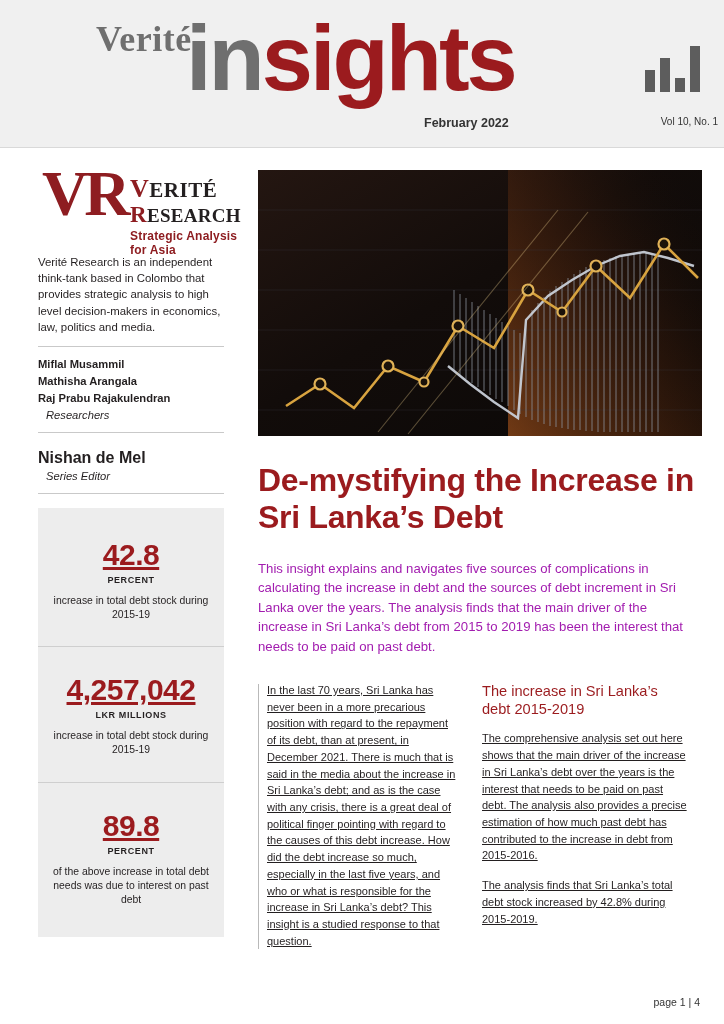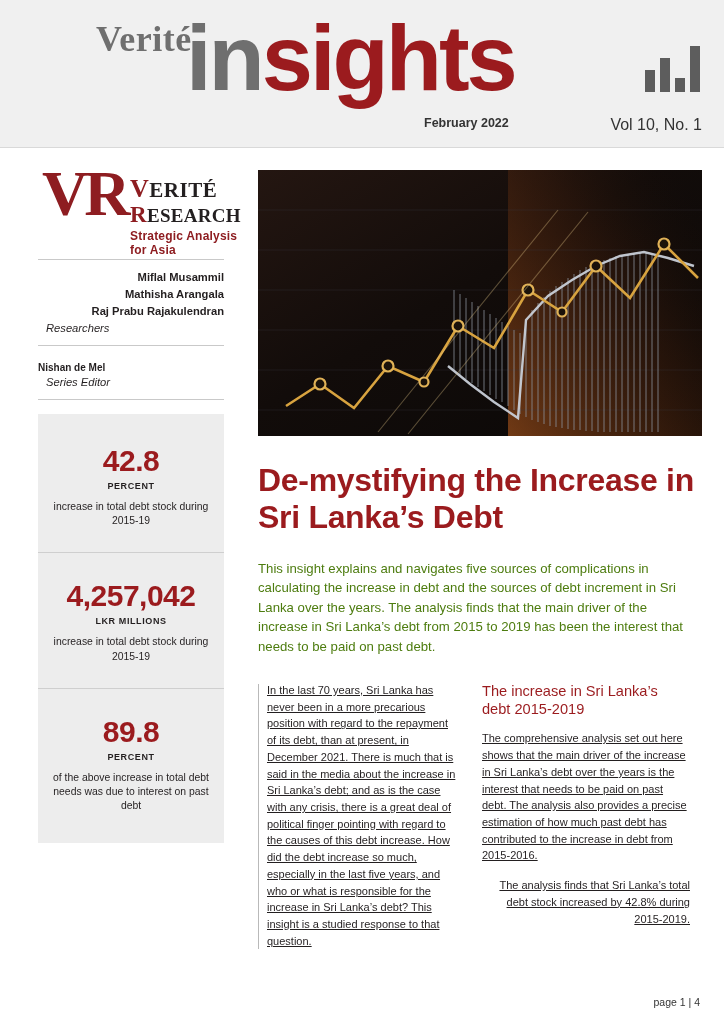--- a/index.html
+++ b/index.html
@@ -31,22 +31,22 @@
     font-size: 92px; font-weight: 700; letter-spacing: -3px;
     line-height: 1;
     color: #9b1b1e;
   }
   .mast-insights .grey { color: #6f6f6f; }
   .mast-date {
     position: absolute; left: 424px; top: 116px;
     font-size: 12.5px; color: #333; font-weight: 700;
   }
   .mast-vol {
-    position: absolute; right: 22px; top: 116px;
-    font-size: 16px; color: #333; text-align: right;
+    position: absolute; right: 6px; top: 116px;
+    font-size: 10px; color: #333; text-align: right;
   }
   .mast-bars {
     position: absolute; right: 24px; top: 46px;
     display: flex; align-items: flex-end; gap: 5px; height: 46px;
   }
   .mast-bars i { display:block; width: 10px; background: #5d5d5d; }
   .mast-bars i:nth-child(1){ height: 22px; }
   .mast-bars i:nth-child(2){ height: 34px; }
   .mast-bars i:nth-child(3){ height: 14px; }
   .mast-bars i:nth-child(4){ height: 46px; }
@@ -84,31 +84,31 @@
   .vr-text .l3 {
     font-size: 12px; font-weight: 700; color: #8e1d21;
     letter-spacing: 0.2px; margin-top: 1px;
   }
 
   .blurb {
     font-size: 11.4px; line-height: 1.42; color: #231f20; margin-top: 6px;
   }
   .rule { border: 0; border-top: 1px solid #c9c9c9; margin: 11px 0 9px 0; }
 
-  .names { font-size: 11.2px; font-weight: 700; line-height: 1.5; text-align: right; }
+  .names { font-size: 11.2px; font-weight: 700; line-height: 1.5; }
   .role { font-size: 11.2px; font-style: italic; color: #231f20; margin-top: 3px; margin-left: 8px; }
-  .editor { font-size: 10px; font-weight: 700; margin-top: 16px; }
+  .editor { font-size: 16px; font-weight: 700; margin-top: 16px; }
 
   
   .stats { margin-top: 14px; background: #ededed; padding: 4px 0 6px 0; }
   .stat { text-align: center; padding: 26px 14px 24px 14px; }
   .stat + .stat { border-top: 1px solid #cfcfcf; }
   .stat .num {
     font-family: "Liberation Sans", sans-serif;
-    font-size: 30px; font-weight: 700; color: #9b1b1e; letter-spacing: -0.5px;
+    font-size: 30px; font-weight: 700; color: #9b1b1e; letter-spacing: -0.5px; text-decoration: underline;
   }
   .stat .unit {
     font-size: 9px; font-weight: 700; color: #231f20;
     letter-spacing: 0.6px; margin-top: 3px;
   }
   .stat .desc {
     font-size: 10.4px; line-height: 1.35; color: #231f20; margin-top: 9px;
   }
 
   
@@ -119,40 +119,40 @@
   .hero svg { display: block; }
 
   
   .headline {
     margin-top: 26px;
     font-size: 32px; font-weight: 700; line-height: 1.17;
     color: #9b1b1e; letter-spacing: -0.3px;
   }
   .standfirst {
     margin-top: 22px;
-    font-size: 13.2px; line-height: 1.47; color: #4d7c0f;
+    font-size: 13.2px; line-height: 1.47; color: #a21caf;
     width: 434px;
   }
 
   
   .cols { display: flex; gap: 24px; margin-top: 26px; }
   .col-a { width: 200px; position: relative; padding-left: 9px; }
   .col-a::before {
     content: ""; position: absolute; left: 0; top: 2px; bottom: 0;
     width: 1px; background: #b9b9b9;
   }
   .col-b { width: 208px; }
   .col-a p, .col-b p {
     font-size: 11px; line-height: 1.52; color: #231f20; text-decoration: underline;
   }
   .col-b h3 {
     font-size: 14.6px; font-weight: 400; color: #9b1b1e;
     line-height: 1.25; margin-bottom: 12px;
   }
-  .col-b p + p { margin-top: 13px; text-align: right; }
+  .col-b p + p { margin-top: 13px; }
 
   .footer {
     position: absolute; right: 24px; bottom: 16px;
     font-size: 10.5px; color: #333;
   }
 </style>
 </head>
 <body>
 
 <div class="page">
@@ -176,20 +176,21 @@
 
       <div class="vr-logo">
         <div class="vr-mark">VR</div>
         <div class="vr-text">
           <div class="l1"><span class="cap">V</span><span>ERITÉ</span></div>
           <div class="l2"><span class="cap">R</span><span>ESEARCH</span></div>
           <div class="l3">Strategic Analysis for Asia</div>
         </div>
       </div>
 
+      <div class="blurb">Verité Research is an independent think-tank based in Colombo that provides strategic analysis to high level decision-makers in economics, law, politics and media.</div>
 
       <hr class="rule">
 
       <div class="names" style="white-space: pre-line;">Miflal Musammil
 Mathisha Arangala
 Raj Prabu Rajakulendran</div>
       <div class="role">Researchers</div>
 
       <hr class="rule">
 

